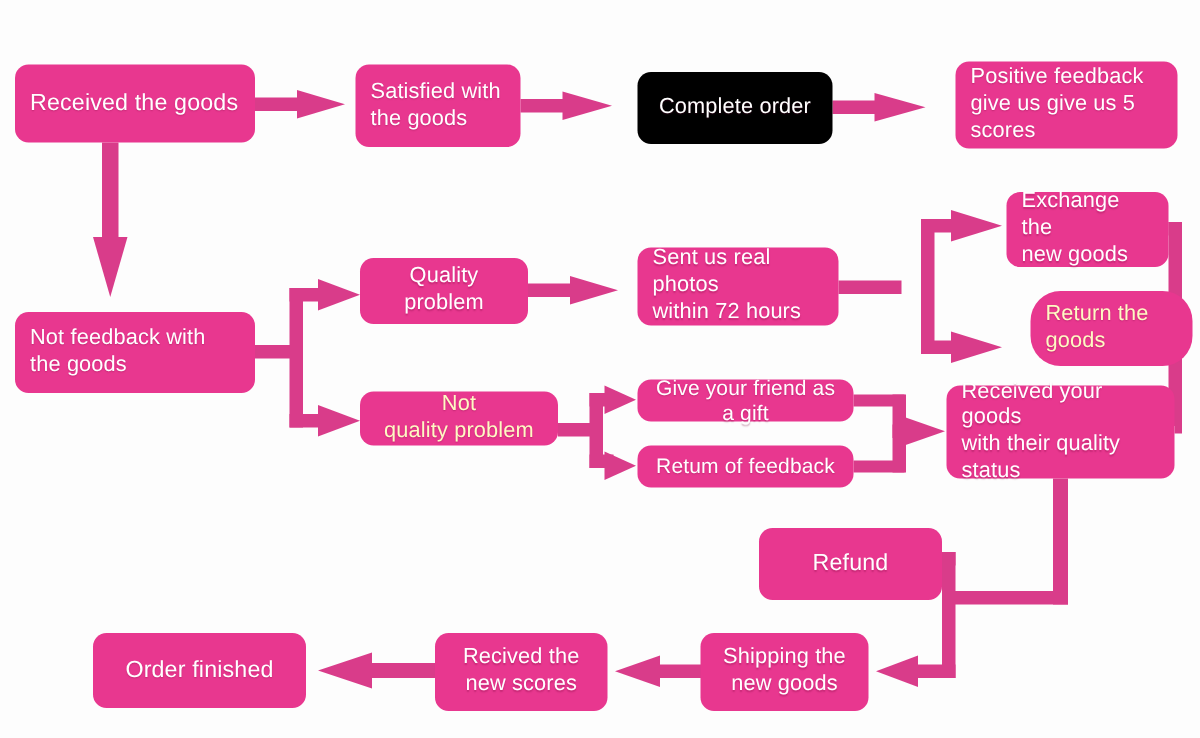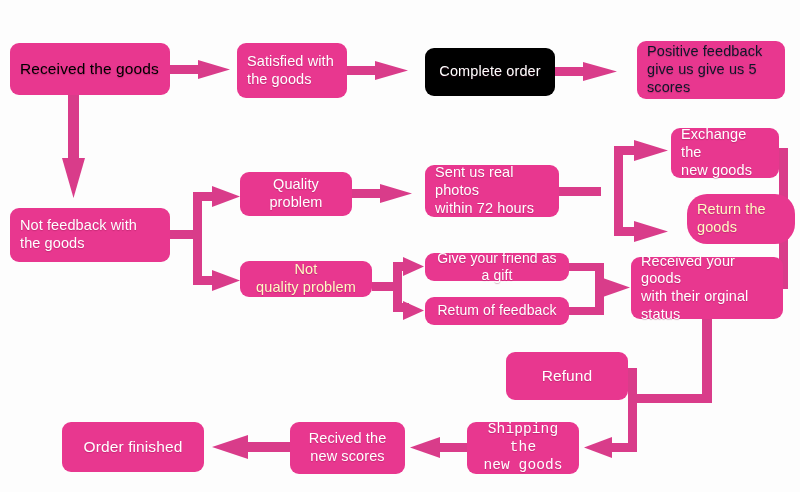--- a/index.html
+++ b/index.html
@@ -133,44 +133,44 @@
 
       <g>
         <rect x="240" y="442" width="52" height="10"></rect>
         <polygon points="248,435 212,447 248,459"></polygon>
       </g>
 
     </g>
   </svg>
 
   <div id="nodes">
-      <div class="node t16 left" style="left: 10px; top: 43px; width: 160px; height: 52px; background: rgb(232, 55, 143); color: #000000; white-space: pre-line;">Received the goods</div>
+      <div class="node t16 left" style="left: 10px; top: 43px; width: 160px; height: 52px; background: rgb(232, 55, 143); color: #ffffff; white-space: pre-line;">Received the goods</div>
       <div class="node t15 left" style="left: 237px; top: 43px; width: 110px; height: 55px; background: rgb(232, 55, 143); color: rgb(255, 255, 255); white-space: pre-line;">Satisfied with
 the goods</div>
       <div class="node t15 center" style="left: 425px; top: 48px; width: 130px; height: 48px; background: #000000; color: rgb(255, 255, 255); white-space: pre-line;">Complete order</div>
-      <div class="node t15 left" style="left: 637px; top: 41px; width: 148px; height: 58px; background: rgb(232, 55, 143); color: #0f172a; white-space: pre-line;">Positive feedback
+      <div class="node t15 left" style="left: 637px; top: 41px; width: 148px; height: 58px; background: rgb(232, 55, 143); color: #ffffff; white-space: pre-line;">Positive feedback
 give us give us 5
 scores</div>
       <div class="node t15 left" style="left: 10px; top: 208px; width: 160px; height: 54px; background: rgb(232, 55, 143); color: rgb(255, 255, 255); white-space: pre-line;">Not feedback with
 the goods</div>
       <div class="node t15 center" style="left: 240px; top: 172px; width: 112px; height: 44px; background: rgb(232, 55, 143); color: rgb(255, 255, 255); white-space: pre-line;">Quality problem</div>
       <div class="node t15 center" style="left: 240px; top: 261px; width: 132px; height: 36px; background: rgb(232, 55, 143); color: #fef9c3; white-space: pre-line;">Not
 quality problem</div>
       <div class="node t15 left" style="left: 425px; top: 165px; width: 134px; height: 52px; background: rgb(232, 55, 143); color: rgb(255, 255, 255); white-space: pre-line;">Sent us real photos
 within 72 hours</div>
       <div class="node t15 left" style="left: 671px; top: 128px; width: 108px; height: 50px; background: rgb(232, 55, 143); color: rgb(255, 255, 255); white-space: pre-line;">Exchange the
 new goods</div>
       <div class="node t15 left" style="left: 687px; top: 194px; width: 108px; height: 50px; background: rgb(232, 55, 143); color: #fef9c3; white-space: pre-line; border-radius: 20px;">Return the
 goods</div>
       <div class="node t13 center" style="left: 425px; top: 253px; width: 144px; height: 28px; background: rgb(232, 55, 143); color: rgb(255, 255, 255); white-space: pre-line;">Give your friend as a gift</div>
       <div class="node t13 center" style="left: 425px; top: 297px; width: 144px; height: 28px; background: rgb(232, 55, 143); color: rgb(255, 255, 255); white-space: pre-line;">Retum of feedback</div>
       <div class="node t15 left" style="left: 631px; top: 257px; width: 152px; height: 62px; background: rgb(232, 55, 143); color: rgb(255, 255, 255); white-space: pre-line;">Received your goods
-with their orginal
+with their quality
 status</div>
       <div class="node t16 center" style="left: 462px; top: 352px; width: 122px; height: 48px; background: rgb(232, 55, 143); color: rgb(255, 255, 255); white-space: pre-line; margin-left: 44px;">Refund</div>
-      <div class="node t15 center" style="left: 467px; top: 422px; width: 112px; height: 52px; background: rgb(232, 55, 143); color: rgb(255, 255, 255); white-space: pre-line; font-family: Liberation Mono, monospace;">Shipping the
+      <div class="node t15 center" style="left: 467px; top: 422px; width: 112px; height: 52px; background: rgb(232, 55, 143); color: rgb(255, 255, 255); white-space: pre-line;">Shipping the
 new goods</div>
       <div class="node t15 center" style="left: 290px; top: 422px; width: 115px; height: 52px; background: rgb(232, 55, 143); color: rgb(255, 255, 255); white-space: pre-line;">Recived the
 new scores</div>
       <div class="node t16 center" style="left: 62px; top: 422px; width: 142px; height: 50px; background: rgb(232, 55, 143); color: rgb(255, 255, 255); white-space: pre-line;">Order finished</div>
     </div>
 
 </div>
 
 </body></html>

